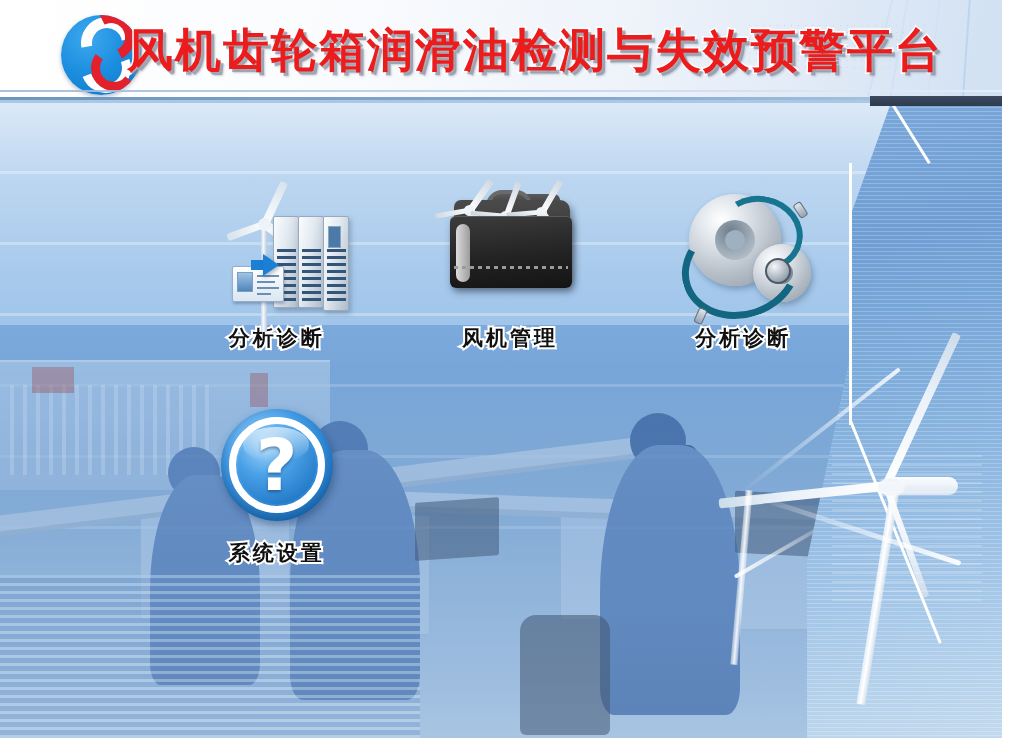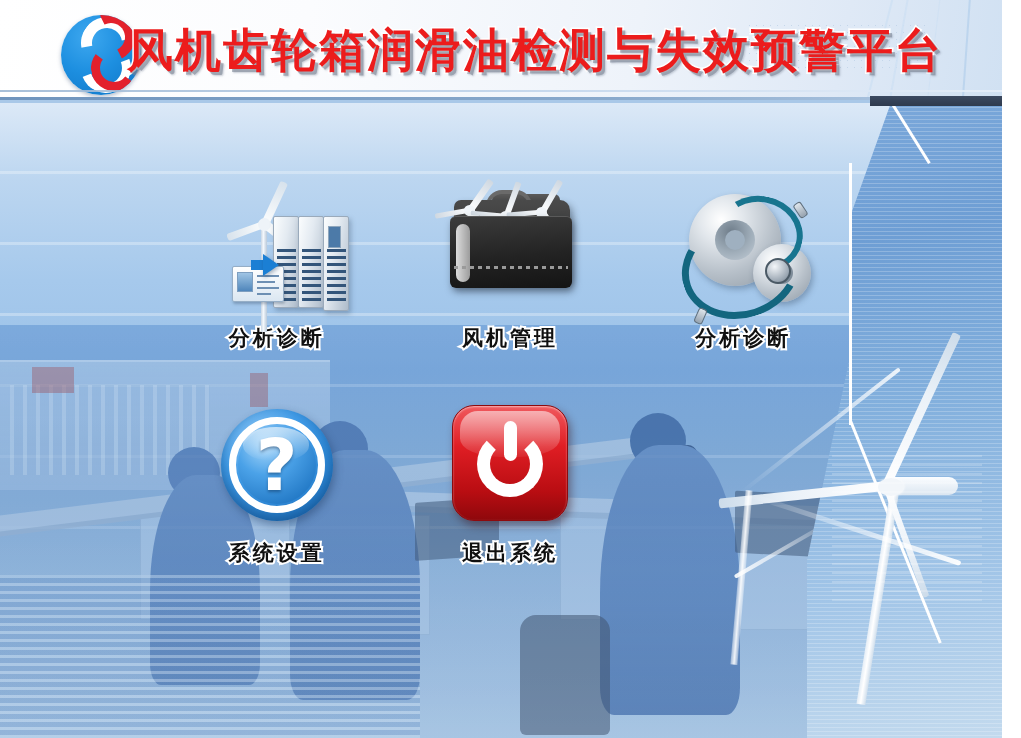--- a/index.html
+++ b/index.html
@@ -699,24 +699,15 @@
       <div class="menu-icon ic-help">
         <div class="ring"></div>
         <div class="ring2"></div>
         <div class="inner"></div>
         <div class="gloss"></div>
         <div class="qm">?</div>
       </div>
       <div class="menu-label">系统设置</div>
     </div>
 
-    <div class="menu-item">
-      <div class="menu-icon ic-exit">
-        <div class="btn"></div>
-        <div class="gl"></div>
-        <div class="pring"></div>
-        <div class="pbar"></div>
-      </div>
-      <div class="menu-label">退出系统</div>
-    </div>
 
   </div>
 </div>
 
 </body></html>

